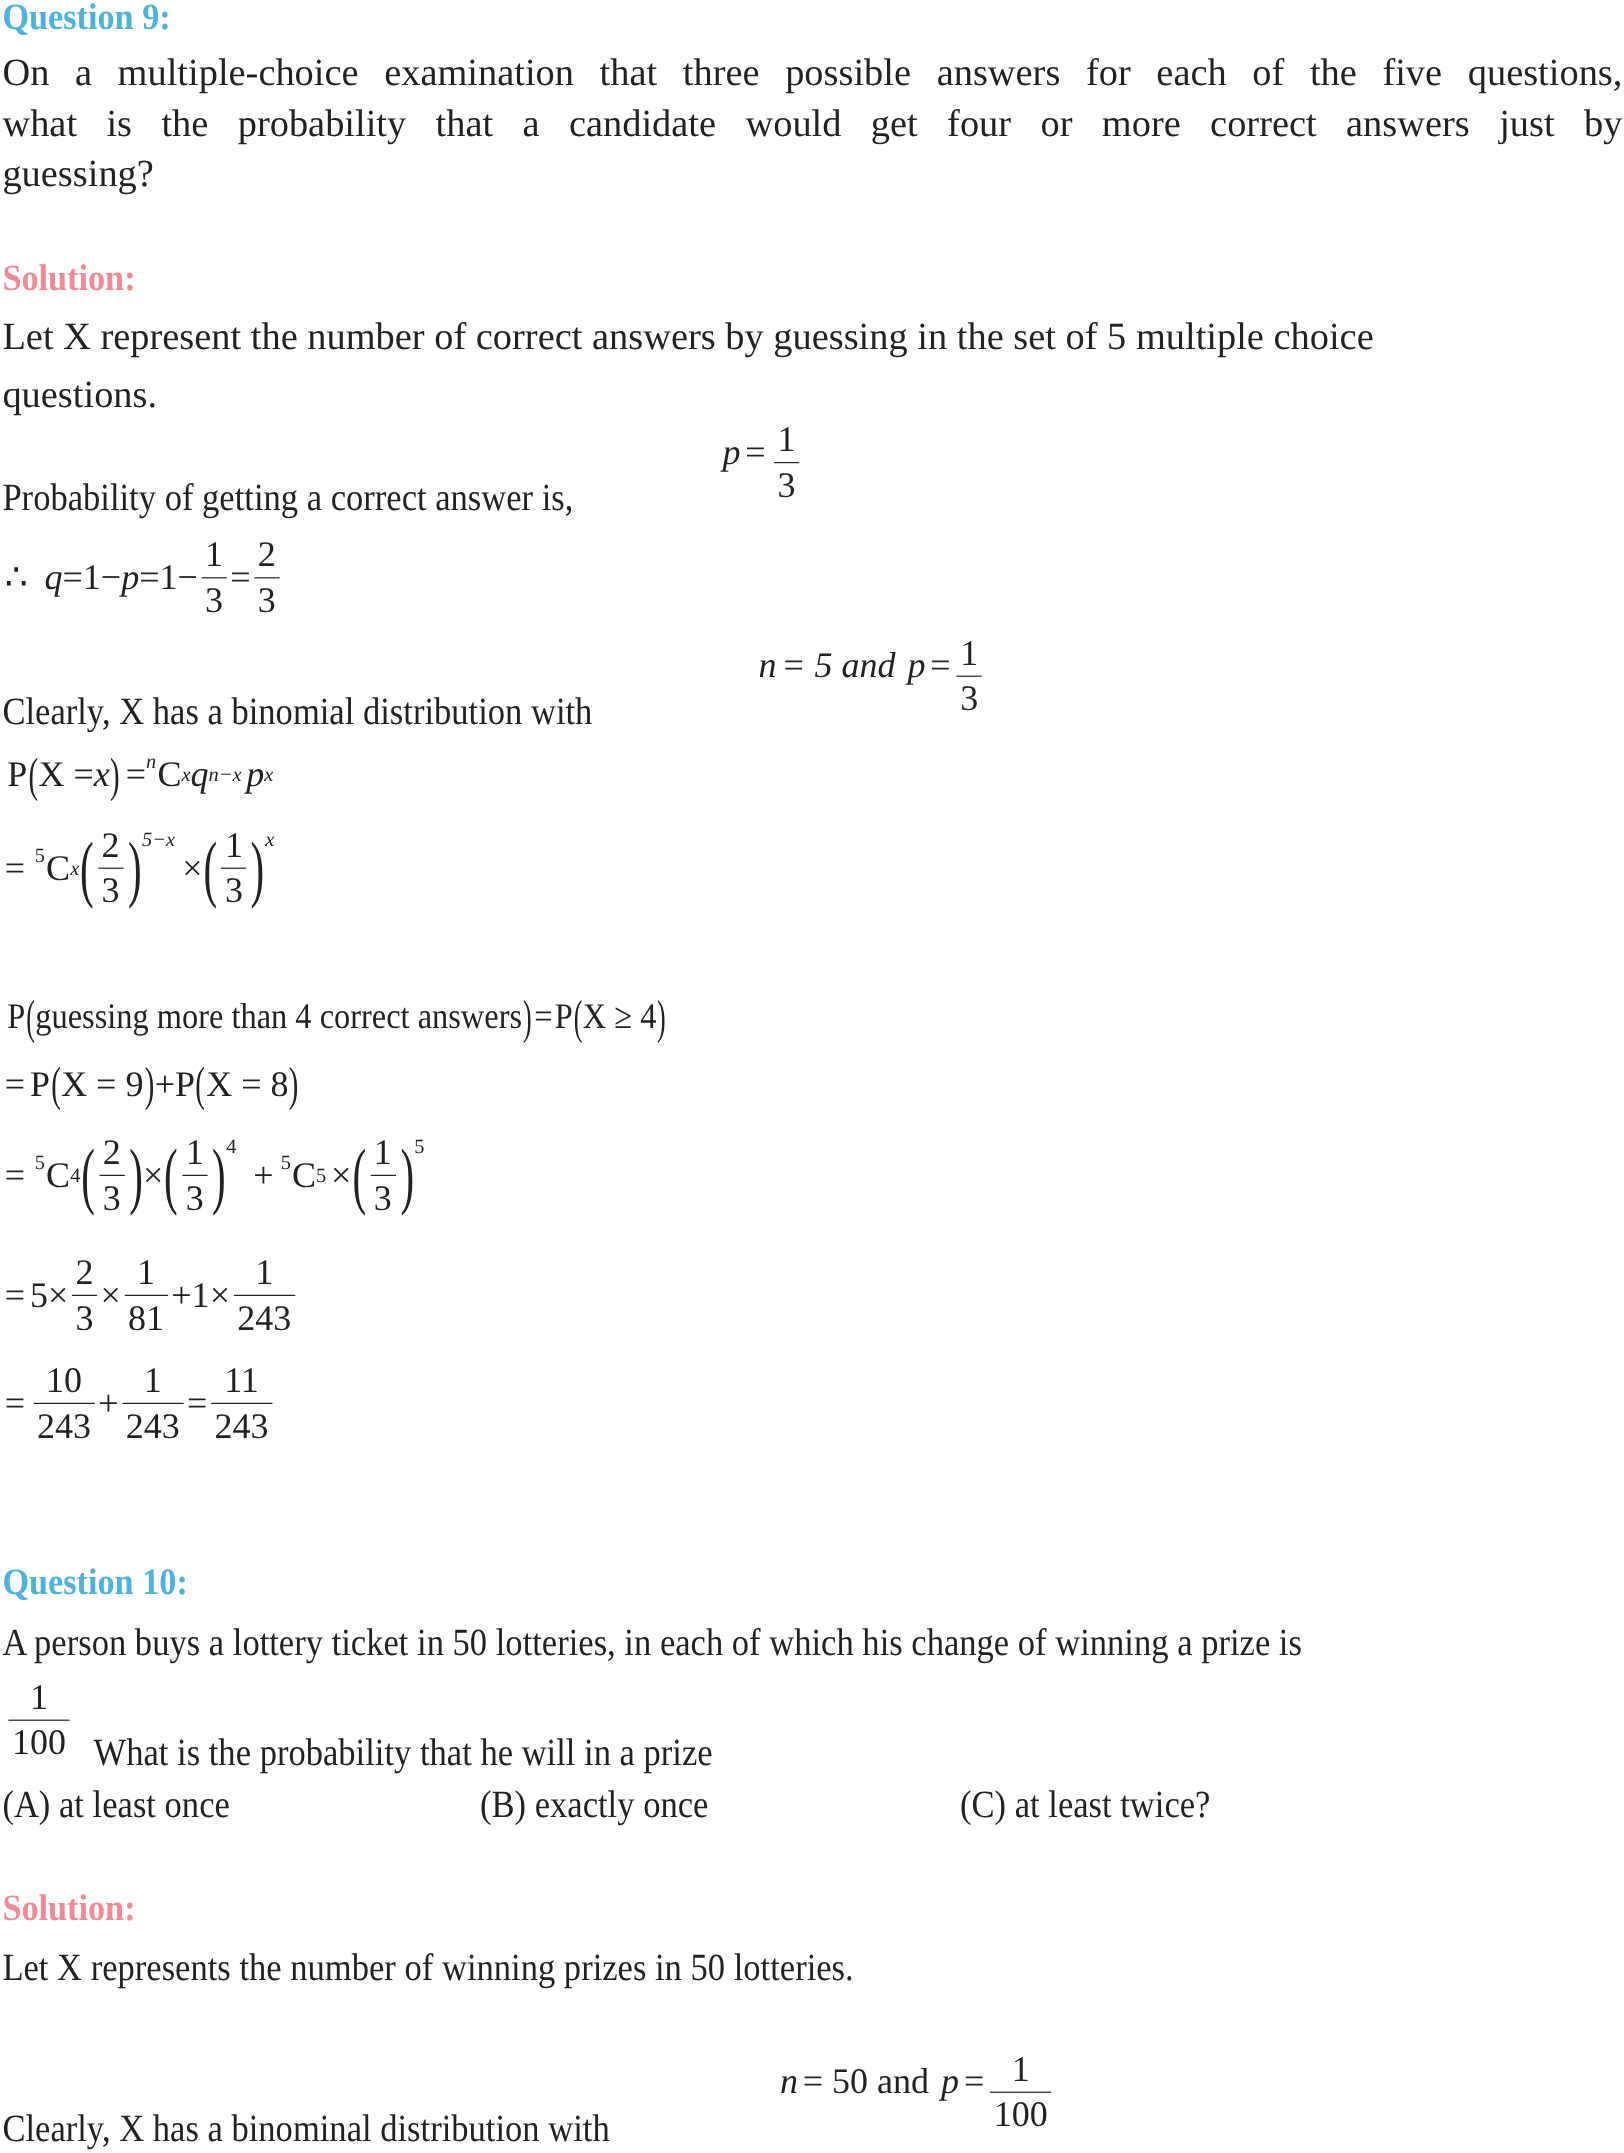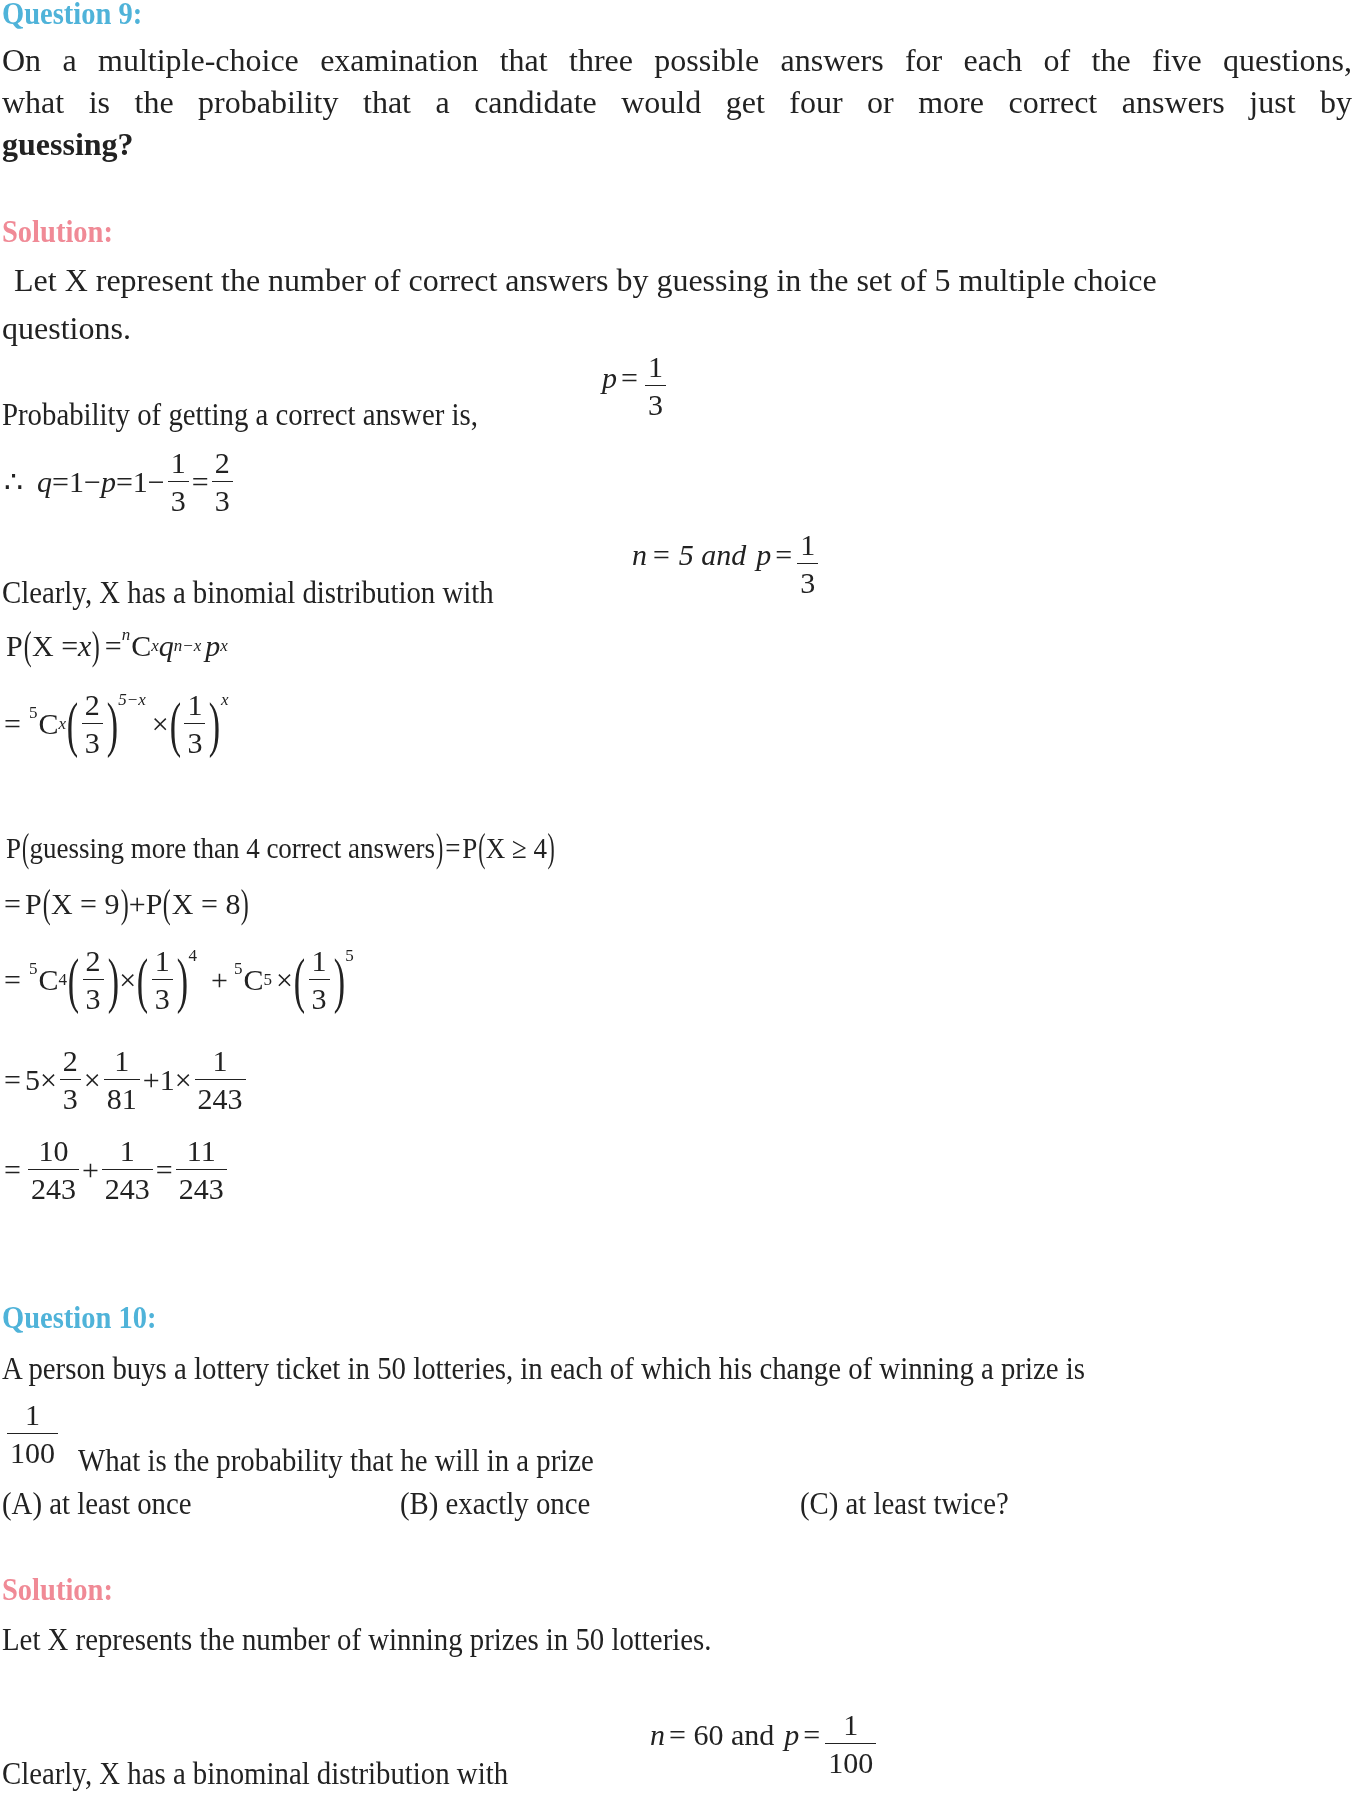--- a/index.html
+++ b/index.html
@@ -21,25 +21,25 @@
   .preSup { font-size: 17px; position: relative; top: -12px; margin-right: 1px; }
   .cond { transform: scaleX(0.9); transform-origin: left; }
 </style>
 </head>
 <body>
 
 <div class="abs head-q" style="left:2px; top:-4px;">Question 9:</div>
 
 <div class="abs txt justify" style="left:2px; top:44px;">On a multiple-choice examination that three possible answers for each of the five questions,</div>
 <div class="abs txt justify" style="left:2px; top:86px;">what is the probability that a candidate would get four or more correct answers just by</div>
-<div class="abs txt" style="left:2px; top:128px;font-weight:bold;">guessing?</div>
+<div class="abs txt" style="left:2px; top:128px;">guessing?</div>
 
 <div class="abs head-s" style="left:2px; top:214px;">Solution:</div>
 
-<div class="abs txt" style="left:14px; top:264px;">Let X represent the number of correct answers by guessing in the set of 5 multiple choice</div>
+<div class="abs txt" style="left:2px; top:264px;">Let X represent the number of correct answers by guessing in the set of 5 multiple choice</div>
 <div class="abs txt" style="left:2px; top:312px;">questions.</div>
 
 <div class="abs txt cond" style="left:2px; top:398px;">Probability of getting a correct answer is,</div>
 <div class="abs math" style="left:602px; top:352px;">
   <span class="i" style="margin-top:-16px;">p</span>
   <span style="margin:-16px 4px 0;">=</span>
   <span class="frac">
     <span class="num">1</span>
     <span class="den">3</span>
   </span>
@@ -225,20 +225,20 @@
 <div class="abs txt cond" style="left:400px; top:1487px;">(B) exactly once</div>
 <div class="abs txt cond" style="left:800px; top:1487px;">(C) at least twice?</div>
 
 <div class="abs head-s" style="left:2px; top:1572px;">Solution:</div>
 
 <div class="abs txt cond" style="left:2px; top:1623px;">Let X represents the number of winning prizes in 50 lotteries.</div>
 
 <div class="abs txt cond" style="left:2px; top:1757px;">Clearly, X has a binominal distribution with</div>
 <div class="abs math" style="left:650px; top:1710px;">
   <span class="i" style="margin-top:-18px;">n</span>
-  <span style="margin:-18px 10px 0 4px;">= 60 and</span>
+  <span style="margin:-18px 10px 0 4px;">= 50 and</span>
   <span class="i" style="margin-top:-18px;">p</span>
   <span style="margin:-18px 2px 0 4px;">=</span>
   <span class="frac">
     <span class="num">1</span>
     <span class="den">100</span>
   </span>
 </div>
 
 </body></html>

